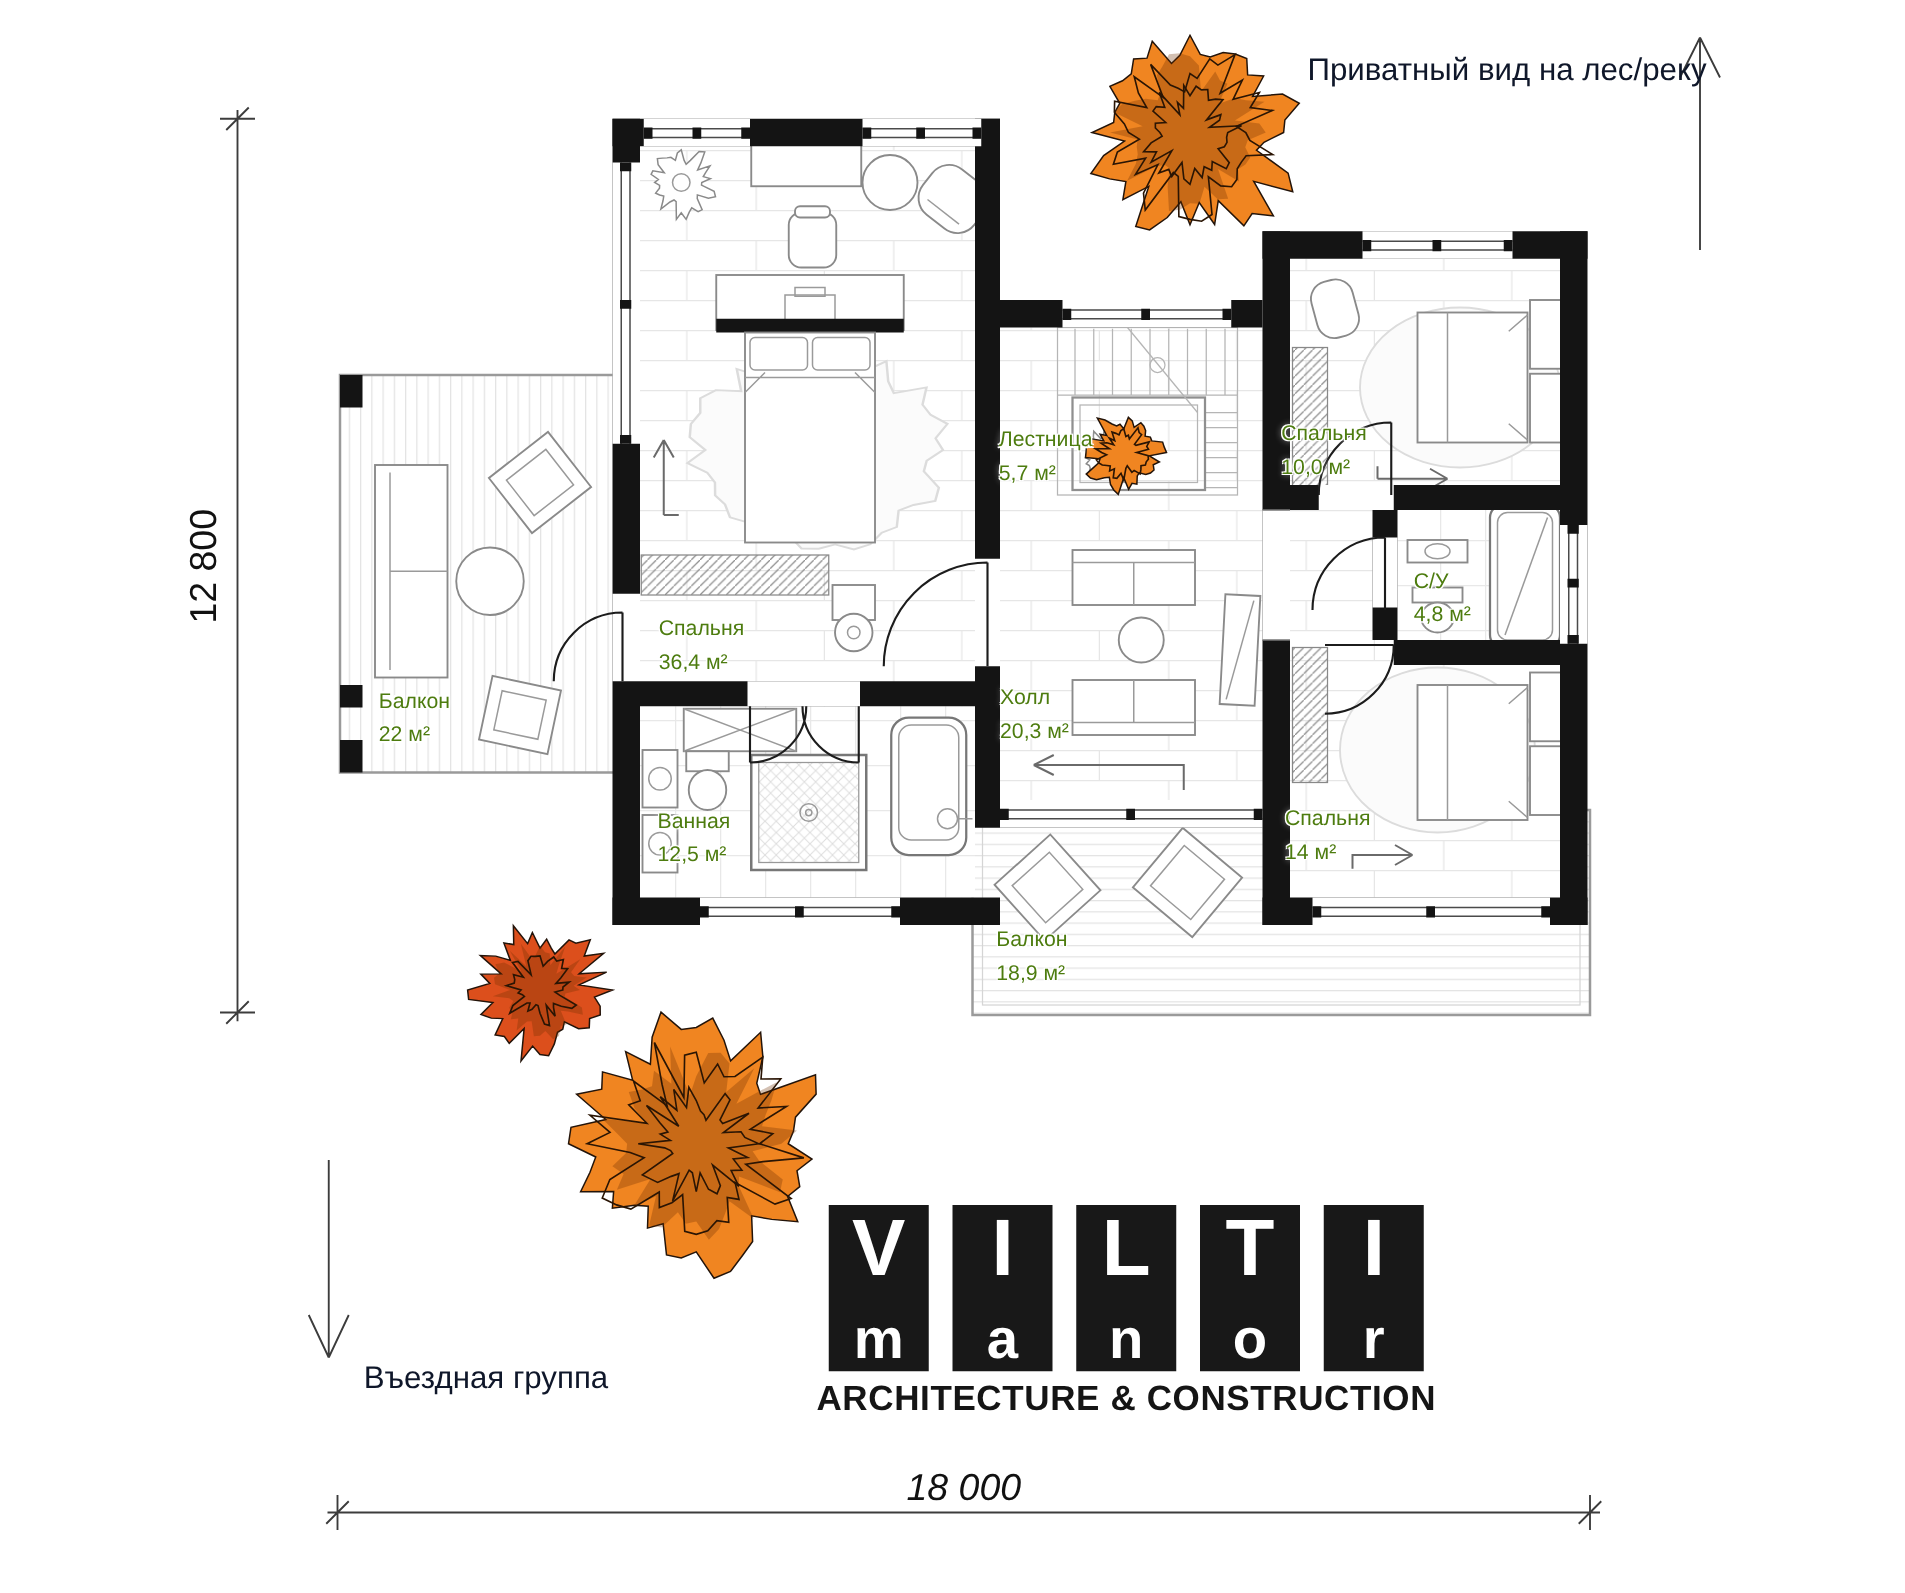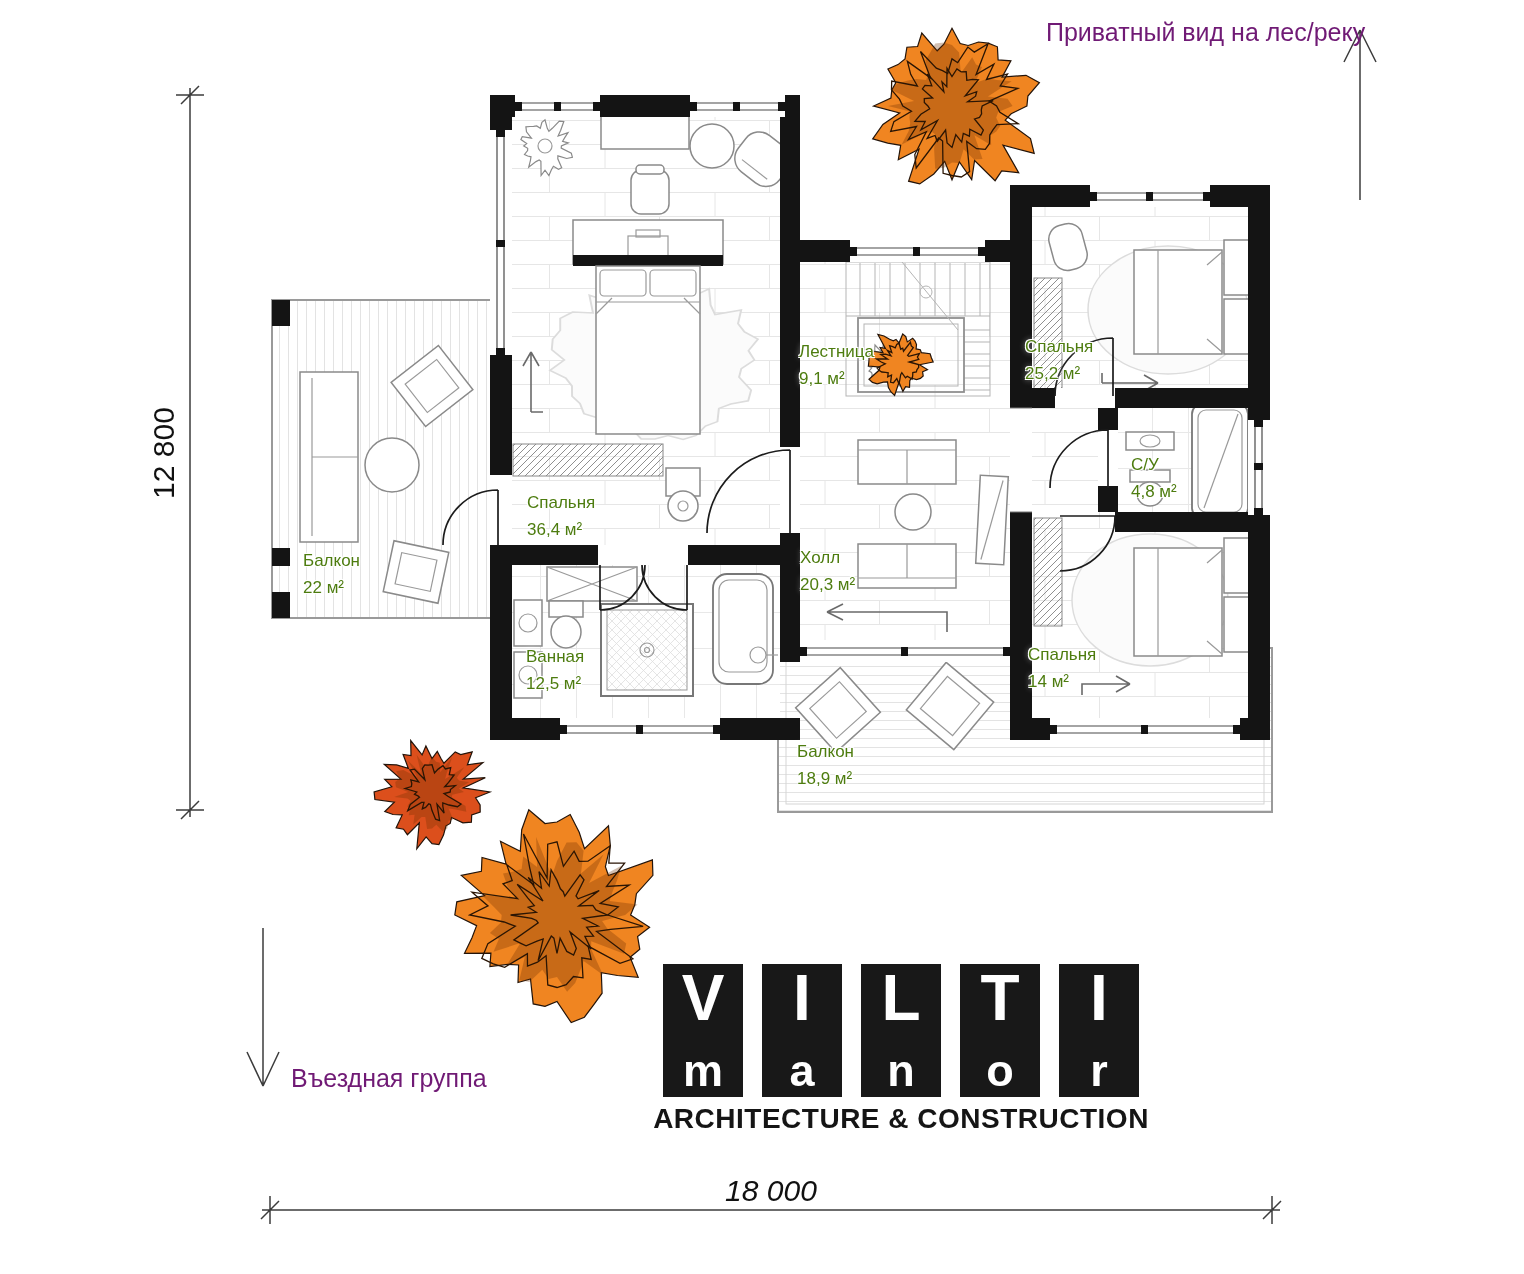--- a/index.html
+++ b/index.html
@@ -21,21 +21,21 @@
   .pa{stroke:#6a6a6a;stroke-width:1.6;fill:none;}
   .rail{fill:none;stroke:#9a9a9a;stroke-width:2;}
   .rail2{fill:none;stroke:#d5d5d5;stroke-width:1;}
   .tree-base{fill:var(--tree-orange,#F08521);stroke:#23140a;stroke-width:1.2;}
   .tree-red{fill:var(--tree-red,#DC4F1C);stroke:#23140a;stroke-width:1.2;}
   .tree-mid{fill:rgba(110,45,0,0.30);stroke:none;}
   .tree-dark{fill:none;stroke:#2a1504;stroke-width:1.3;}
   
   .room-label{position:absolute;font-size:17px;line-height:27px;color:#4d7c0f;white-space:nowrap;
      text-shadow:-1px -1px 0 #fff,1px -1px 0 #fff,-1px 1px 0 #fff,1px 1px 0 #fff,0 0 6px #fff;}
-  .note{position:absolute;font-size:25px;color:#701a75;white-space:nowrap;}
+  .note{position:absolute;font-size:25px;color:#0f172a;white-space:nowrap;margin-top:24px;}
   .dimtxt{position:absolute;font-size:30px;color:#111;white-space:nowrap;}
   #dim-h{left:113px;top:437px;width:100px;height:32px;text-align:center;transform:rotate(-90deg);}
   #dim-w{left:771px;top:1174px;transform:translateX(-50%);font-style:italic;}
   #logo{position:absolute;left:663px;top:964px;display:flex;gap:19px;}
   .tile{position:relative;width:80px;height:133px;background:var(--logo-black,#181818);}
   .tile .top{position:absolute;top:-2px;left:0;width:100%;text-align:center;
      color:#fff;font-size:64px;font-weight:800;line-height:72px;}
   .tile .bot{position:absolute;bottom:2px;left:0;width:100%;text-align:center;
      color:#fff;font-size:45px;font-weight:700;line-height:48px;}
   #tagline{position:absolute;left:901px;top:1103px;transform:translateX(-50%);
@@ -389,25 +389,25 @@
   <path class="dim" d="M1360 200V30 M1360 30L1344 62 M1360 30L1376 62"></path>
   <path class="dim" d="M263 928V1086 M263 1086L247 1052 M263 1086L279 1052"></path>
 </svg>
 
 <div class="room-label" style="left:527px;top:489px">
   <div>Спальня</div>
   <div>36,4 м²</div>
 </div>
 <div class="room-label" style="left:799px;top:338px">
   <div>Лестница</div>
-  <div>9,1 м²</div>
+  <div>5,7 м²</div>
 </div>
 <div class="room-label" style="left:1025px;top:333px">
   <div>Спальня</div>
-  <div>25,2 м²</div>
+  <div>10,0 м²</div>
 </div>
 <div class="room-label" style="left:1131px;top:451px">
   <div>С/У</div>
   <div>4,8 м²</div>
 </div>
 <div class="room-label" style="left:800px;top:544px">
   <div>Холл</div>
   <div>20,3 м²</div>
 </div>
 <div class="room-label" style="left:1028px;top:641px">

